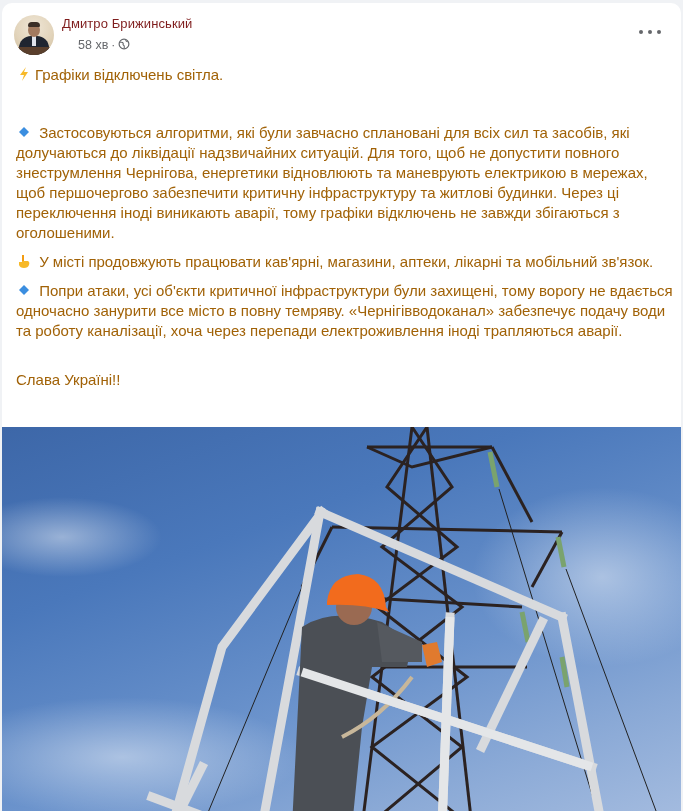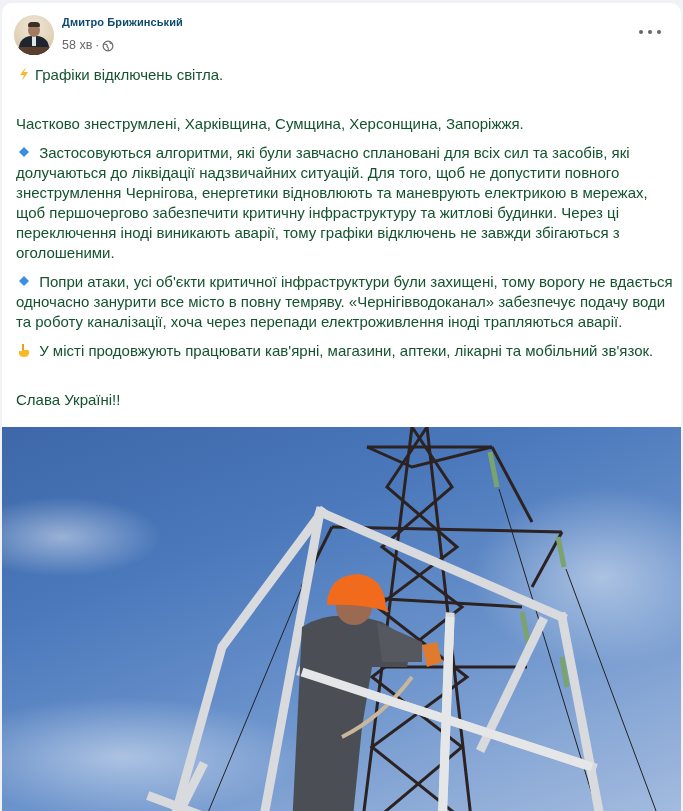--- a/index.html
+++ b/index.html
@@ -19,37 +19,37 @@
       border-radius: 50%; overflow: hidden;
       background: radial-gradient(circle at 50% 30%, #efe6d6 0%, #e2d4bb 55%, #cdbb9a 100%);
     }
     .avatar .head { position: absolute; left: 14px; top: 8px; width: 12px; height: 14px; border-radius: 50%; background: #a27a5f; }
     .avatar .hair { position: absolute; left: 14px; top: 7px; width: 12px; height: 5px; border-radius: 6px 6px 2px 2px; background: #3b2e26; }
     .avatar .body { position: absolute; left: 5px; top: 21px; width: 30px; height: 22px; border-radius: 12px 12px 0 0; background: #1f2530; }
     .avatar .shirt { position: absolute; left: 18px; top: 21px; width: 4px; height: 10px; background: #dfe3ea; }
     .avatar .desk { position: absolute; left: 0; top: 32px; width: 40px; height: 8px; background: #5a3f2c; }
     .author {
       position: absolute; left: 60px; top: 13px;
-      font-size: 11px; font-weight: bold; color: #0c4a6e; letter-spacing: 0.1px;
+      font-size: 13px; font-weight: normal; color: #7f1d1d; letter-spacing: 0.1px;
     }
     .meta {
-      position: absolute; left: 60px; top: 35px; font-size: 12.5px; color: #65676b;
-      display: flex; align-items: flex-end; gap: 3px;
+      position: absolute; left: 76px; top: 35px; font-size: 12.5px; color: #65676b;
+      display: flex; align-items: flex-start; gap: 3px;
     }
     .meta .dot { font-size: 12px; }
     .globe { width: 12px; height: 12px; display: inline-block; }
     .more {
       position: absolute; right: 20px; top: 24px; width: 22px; height: 10px;
       display: flex; justify-content: space-between; align-items: center; cursor: pointer;
     }
     .more span { width: 4px; height: 4px; border-radius: 50%; background: #65676b; display: block; }
 
     .body-text {
       position: absolute; left: 14px; top: 62px; width: 658px;
-      font-size: 15px; line-height: 20px; color: #14532d;
+      font-size: 15px; line-height: 20px; color: #a16207;
     }
     .body-text p { margin: 0 0 9px 0; }
     .emoji { display: inline-block; width: 16px; height: 16px; vertical-align: -2px; margin-right: 3px; }
 
     .photo {
       position: absolute; left: 0; top: 424px; width: 679px; height: 400px; overflow: hidden;
       background: linear-gradient(160deg, #3d67a8 0%, #4a78bb 30%, #6b93cc 60%, #8aa9d6 80%, #a6bde0 100%);
     }
     .photo svg { position: absolute; left: 0; top: 0; }
   </style>
@@ -83,37 +83,36 @@
   </div>
 
   <div class="body-text">
     <p>
       <svg class="emoji" viewBox="0 0 16 16">
           <path d="M10 1 L4 9 L8 9 L6 15 L12 6 L8 6 Z" fill="#f7b928"></path>
         </svg><span>Графіки відключень світла.</span>
     </p>
     <p>
       <br>
-      <span>Частково знеструмлені, Харківщина, Сумщина, Херсонщина, Запоріжжя.</span>
     </p>
     <p>
       <svg class="emoji" viewBox="0 0 16 16">
           <path d="M8 3 L13 8 L8 13 L3 8 Z" fill="#3b8ee0"></path>
         </svg> <span>Застосовуються алгоритми, які були завчасно сплановані для всіх сил та засобів, які долучаються до ліквідації надзвичайних ситуацій. Для того, щоб не допустити повного знеструмлення Чернігова, енергетики відновлюють та маневрують електрикою в мережах, щоб першочергово забезпечити критичну інфраструктуру та житлові будинки. Через ці переключення іноді виникають аварії, тому графіки відключень не завжди збігаються з оголошеними.</span>
     </p>
     <p>
       <svg class="emoji" viewBox="0 0 16 16">
-          <path d="M8 3 L13 8 L8 13 L3 8 Z" fill="#3b8ee0"></path>
-        </svg> <span>Попри атаки, усі об'єкти критичної інфраструктури були захищені, тому ворогу не вдається одночасно занурити все місто в повну темряву. «Чернігівводоканал» забезпечує подачу води та роботу каналізації, хоча через перепади електроживлення іноді трапляються аварії.</span>
+          <path d="M6 2 L8 2 L8 8 L12 8 Q14 9 13 12 Q12 15 8 15 Q4 15 3 12 L3 9 L6 9 Z" fill="#f7b928"></path>
+          <path d="M6 2 L8 2 L8 8 L6 8 Z" fill="#f39c12"></path>
+        </svg> <span>У місті продовжують працювати кав'ярні, магазини, аптеки, лікарні та мобільний зв'язок.</span>
     </p>
     <p>
       <svg class="emoji" viewBox="0 0 16 16">
-          <path d="M6 2 L8 2 L8 8 L12 8 Q14 9 13 12 Q12 15 8 15 Q4 15 3 12 L3 9 L6 9 Z" fill="#f7b928"></path>
-          <path d="M6 2 L8 2 L8 8 L6 8 Z" fill="#f39c12"></path>
-        </svg> <span>У місті продовжують працювати кав'ярні, магазини, аптеки, лікарні та мобільний зв'язок.</span>
+          <path d="M8 3 L13 8 L8 13 L3 8 Z" fill="#3b8ee0"></path>
+        </svg> <span>Попри атаки, усі об'єкти критичної інфраструктури були захищені, тому ворогу не вдається одночасно занурити все місто в повну темряву. «Чернігівводоканал» забезпечує подачу води та роботу каналізації, хоча через перепади електроживлення іноді трапляються аварії.</span>
     </p>
     <p>
       <br>
       <span>Слава Україні!!</span>
     </p>
   </div>
 
   <div class="photo">
     <svg width="679" height="400" viewBox="0 0 679 400">
       <defs>

